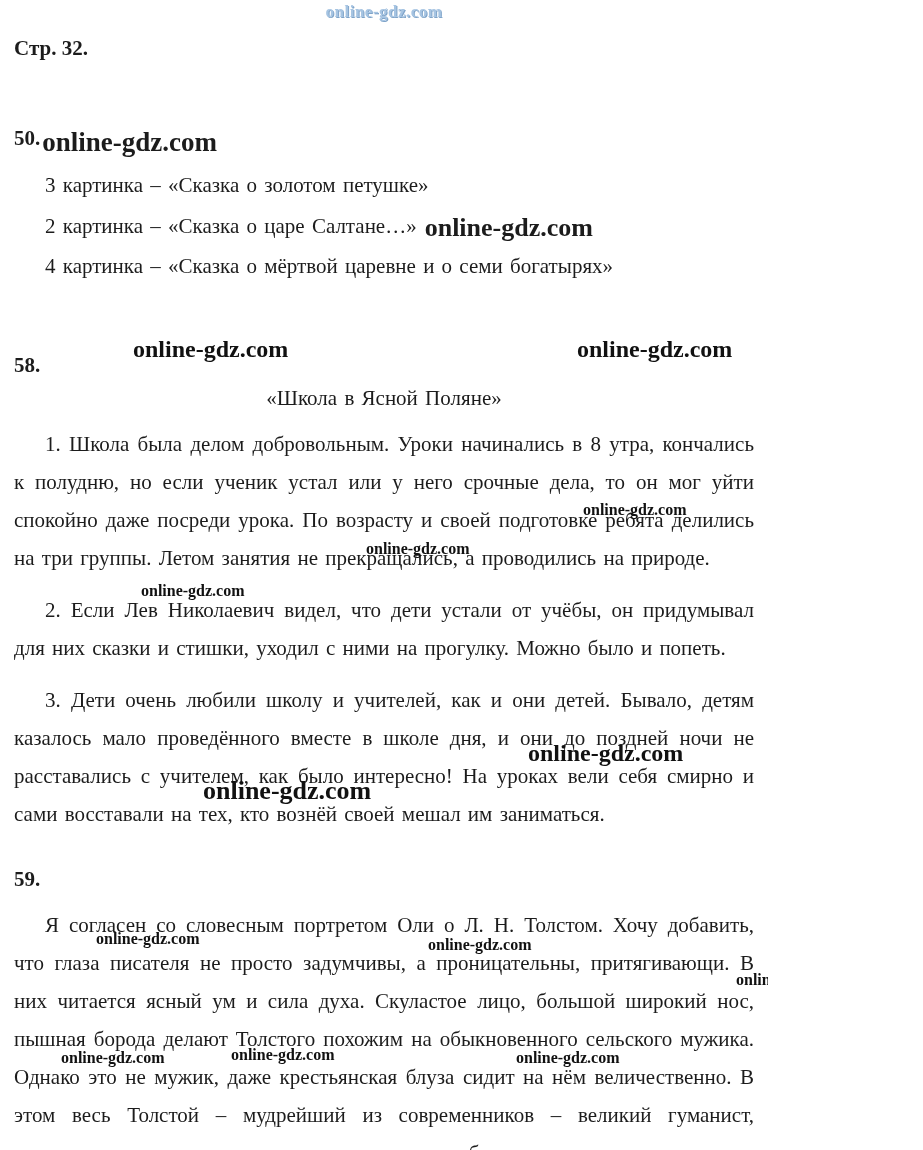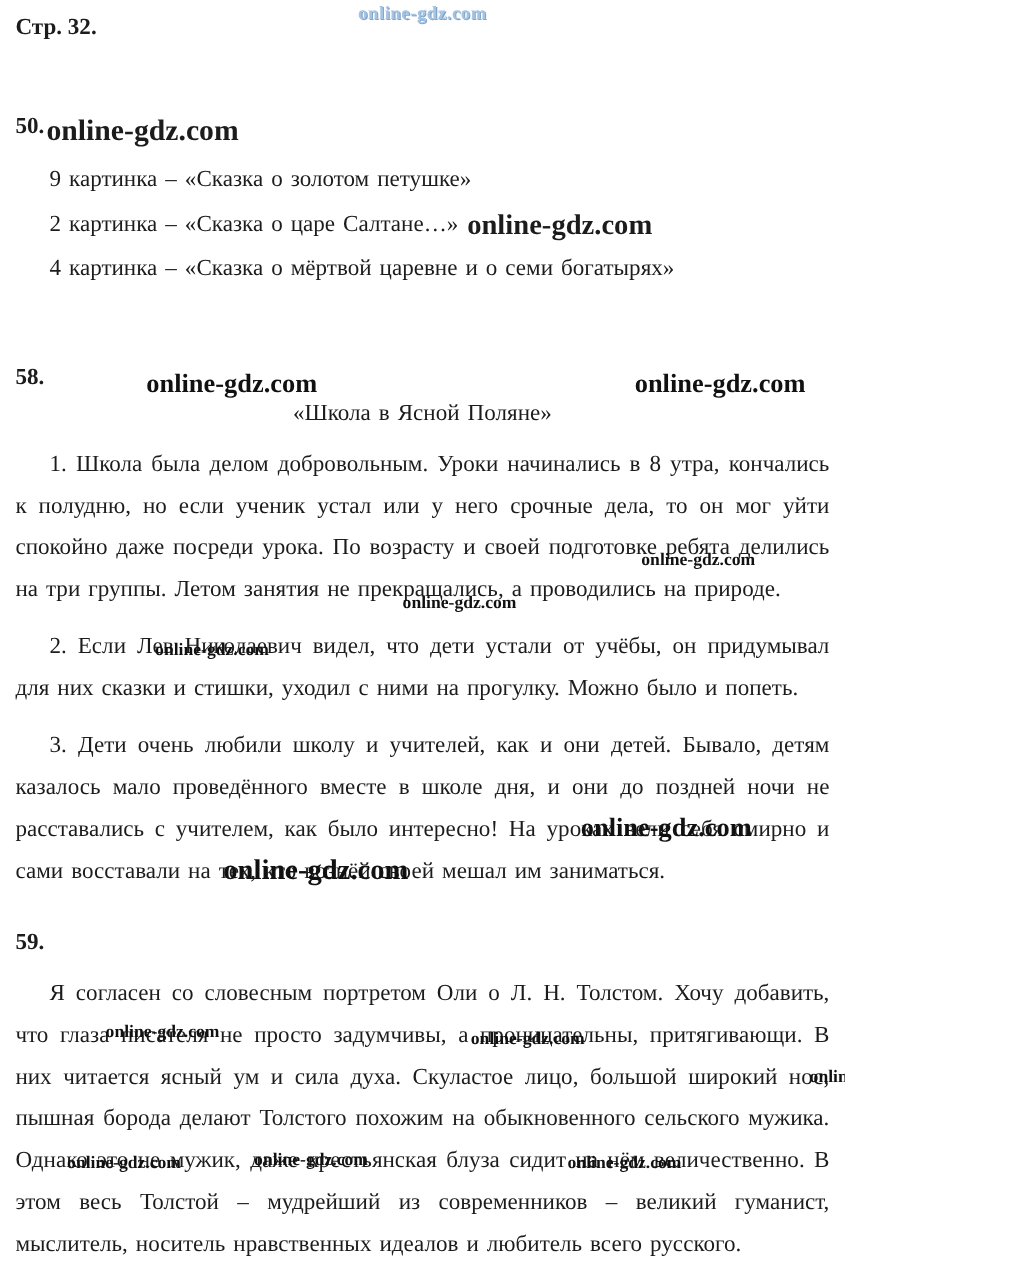--- a/index.html
+++ b/index.html
@@ -23,21 +23,21 @@
     transform: translateX(-50%);
     font-size: 17px;
     font-weight: bold;
     color: #a6c4e2;
     text-shadow: 1px 1px 0 #7fa4c9;
     letter-spacing: 0.5px;
     white-space: nowrap;
   }
 
   .page-label {
-    padding-top: 12px;
+    padding-top: 36px;
     font-size: 21px;
     font-weight: bold;
   }
 
   .task-head { margin-top: 60px; line-height: 30px; }
   .task-num  { font-size: 21px; font-weight: bold; }
   .t58 { margin-top: 67px; }
   .t59 { margin-top: 34px; }
 
   .wm-inline {
@@ -106,21 +106,21 @@
 
   <div class="content">
 
     <div class="page-label">Стр. 32.</div>
 
     <div class="task-head">
       <span class="task-num">50.</span><span class="wm-inline wm-after-56">online-gdz.com</span>
     </div>
 
     <div class="items">
-      <div class="item">9 картинка – «Сказка о золотом петушке»</div>
+      <div class="item">3 картинка – «Сказка о золотом петушке»</div>
       <div class="item">
         <span>2 картинка – «Сказка о царе Салтане…»</span><span class="wm-inline wm-after-item">online-gdz.com</span>
       </div>
       <div class="item">4 картинка – «Сказка о мёртвой царевне и о семи богатырях»</div>
     </div>
 
     <div class="task-num t58">58.</div>
 
     <div class="story-title">«Школа в Ясной Поляне»</div>
 

